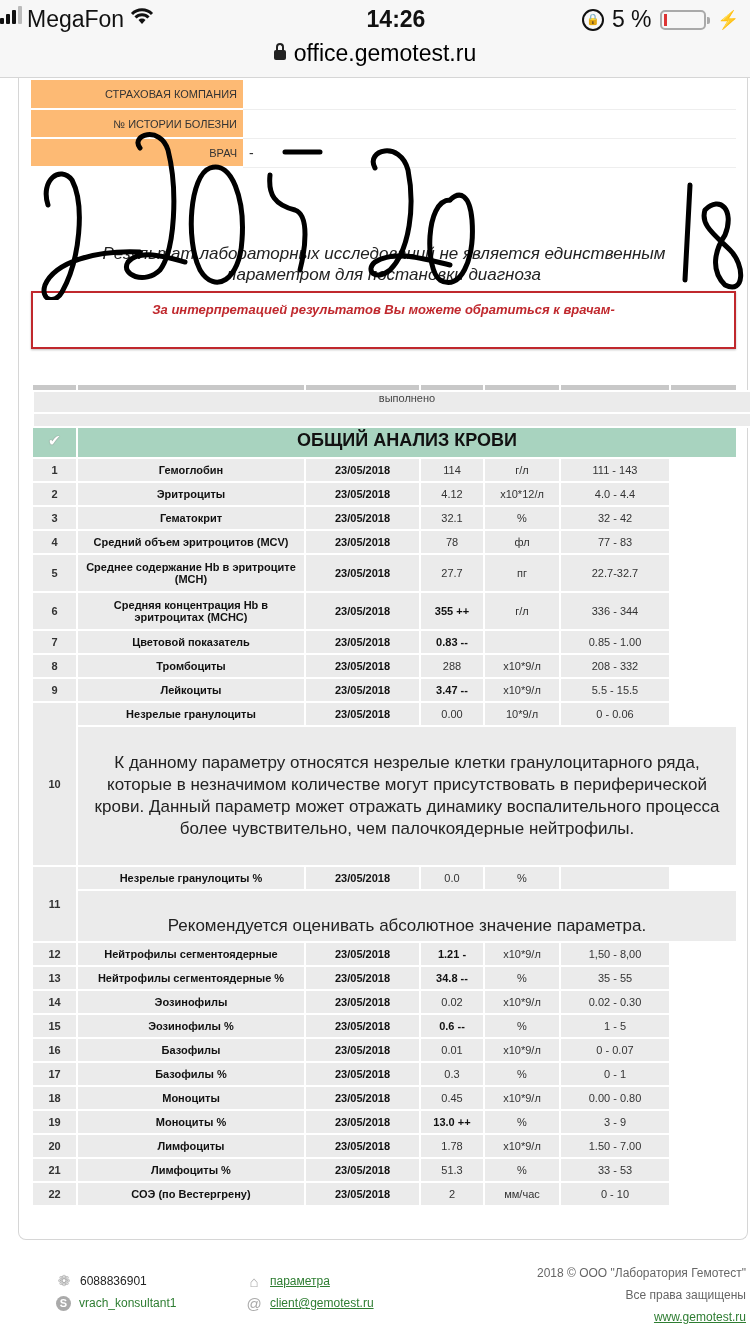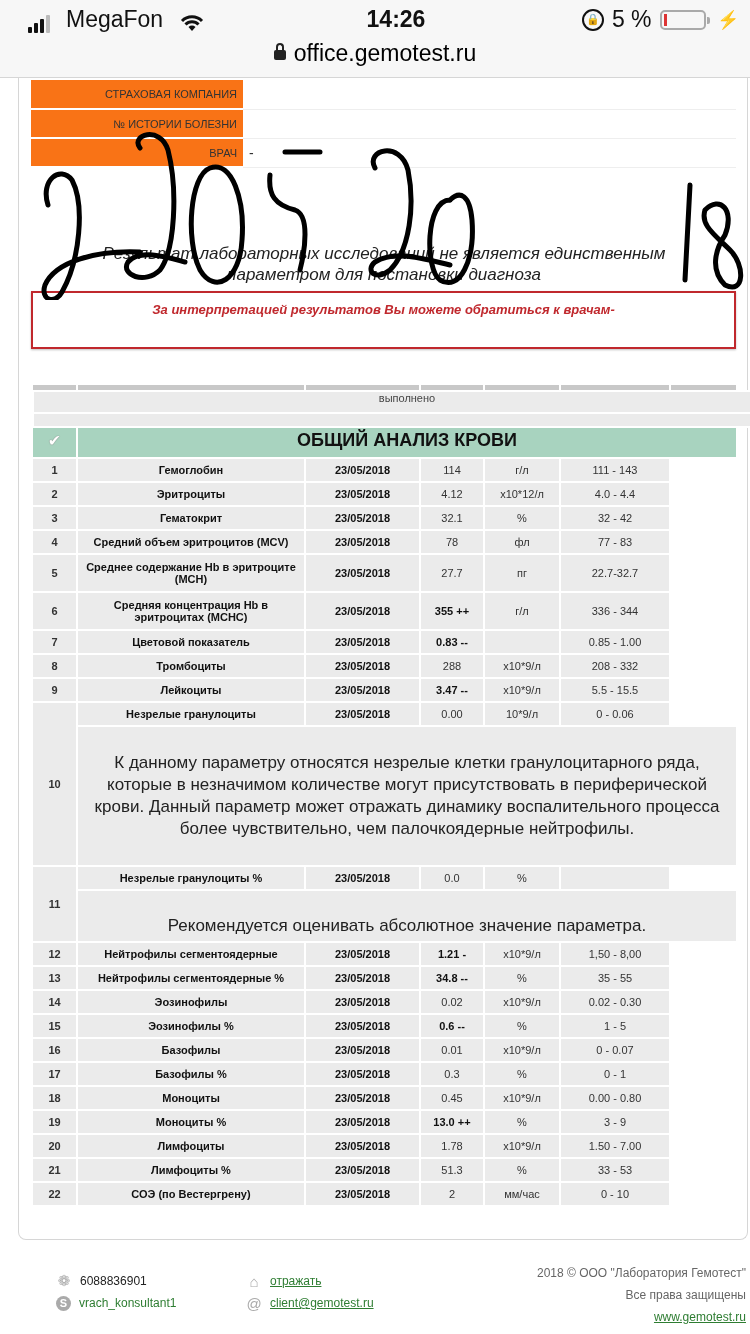--- a/index.html
+++ b/index.html
@@ -2,40 +2,40 @@
 <html><head>
 <meta charset="utf-8">
 <style>
   * { box-sizing: border-box; margin: 0; padding: 0; }
   html, body { width: 750px; height: 1334px; overflow: hidden; background: #ffffff; }
   body { font-family: "Liberation Sans", sans-serif; color: #222; position: relative; }
 
   
   .topbar { position: absolute; left: 0; top: 0; width: 750px; height: 78px; background: #f7f7f7; border-bottom: 1px solid #d6d6d6; }
   .status { position: absolute; top: 6px; left: 0; width: 750px; height: 30px; font-size: 23px; color: #111; }
-  .status .left { position: absolute; left: 28px; top: 0; display: flex; align-items: flex-end; gap: 16px; }
+  .status .left { position: absolute; left: 0; top: 0; display: flex; align-items: flex-start; gap: 5px; }
   .signal { display: flex; align-items: flex-end; gap: 2px; height: 18px; }
   .signal i { display: block; width: 4px; background: #111; border-radius: 1px; }
   .signal i.off { background: #bbb; }
   .status .center { position: absolute; left: 0; right: 0; text-align: center; top: 0; font-weight: bold; font-size: 23px; margin-left: 42px; }
   .status .right { position: absolute; right: 10px; top: 0; display: flex; align-items: center; gap: 8px; }
   .battery { width: 46px; height: 20px; border: 2px solid #aaa; border-radius: 5px; position: relative; }
   .battery::before { content: ""; position: absolute; left: 2px; top: 2px; width: 3px; height: 12px; background: #d33; }
   .battery::after { content: ""; position: absolute; right: -6px; top: 5px; width: 3px; height: 7px; background: #aaa; border-radius: 0 2px 2px 0; }
   .rotlock { width: 22px; height: 22px; border: 2px solid #111; border-radius: 50%; display: inline-flex; align-items: center; justify-content: center; font-size: 11px; }
   .urlbar { position: absolute; top: 40px; left: 0; width: 750px; text-align: center; font-size: 23px; color: #000000; }
   .lock { display: inline-block; width: 12px; height: 10px; background: #222; border-radius: 2px; position: relative; margin-right: 8px; vertical-align: 1px; }
   .lock::before { content: ""; position: absolute; left: 2px; top: -7px; width: 8px; height: 8px; border: 2px solid #222; border-bottom: none; border-radius: 5px 5px 0 0; box-sizing: border-box; }
 
   
   .page { position: absolute; left: 18px; top: 78px; width: 730px; height: 1162px; border: 1px solid #d6d6d6; border-top: none; border-radius: 0 0 8px 8px; background: #fff; }
 
   .info-table { position: absolute; left: 12px; top: 2px; width: 705px; border-collapse: collapse; }
   .info-table td { height: 29px; font-size: 11px; color: #333; border-bottom: 2px solid #fff; }
-  .info-table td.lbl { width: 212px; background: #f97316; text-align: right; padding-right: 6px; }
+  .info-table td.lbl { width: 212px; background: #fdba74; text-align: right; padding-right: 6px; }
   .info-table td.val { background: #fff; border-bottom: 1px solid #eee; padding-left: 6px; font-size: 14px; }
 
   .disclaimer { position: absolute; left: 0; width: 730px; top: 165px; text-align: center; font-style: italic; font-size: 17px; color: #222; line-height: 21px; }
 
   .alert-box { position: absolute; left: 12px; top: 213px; width: 705px; height: 58px; border: 2px solid #c0282d; text-align: center; color: #c0282d; font-weight: bold; font-style: italic; font-size: 13px; line-height: 22px; padding-top: 6px; box-shadow: 0 1px 2px rgba(0,0,0,0.25); }
 
   
   .results { position: absolute; left: 12px; top: 305px; width: 705px; border-collapse: collapse; table-layout: fixed; }
   .results th { background: #c8c8c8; font-weight: normal; font-size: 12px; color: #333; height: 38px; border: 2px solid #fff; line-height: 14px; }
   .results td { background: #ebebeb; border: 2px solid #fff; font-size: 11px; color: #333; text-align: center; height: 24px; }
@@ -390,21 +390,21 @@
       <span class="ftext">6088836901</span>
     </div>
     <div class="frow">
       <span class="skype">S</span>
       <span class="green">vrach_konsultant1</span>
     </div>
   </div>
   <div class="fcol" style="left:246px; top:8px;">
     <div class="frow">
       <span class="ficon">⌂</span>
-      <span class="flink">отражать</span>
+      <span class="flink">параметра</span>
     </div>
     <div class="frow">
       <span class="ficon">@</span>
       <span class="flink">client@gemotest.ru</span>
     </div>
   </div>
   <div class="fright" style="top:0;">
     <div>2018 © ООО "Лаборатория Гемотест"</div>
     <div>Все права защищены</div>
     <div><span class="flink">www.gemotest.ru</span></div>

